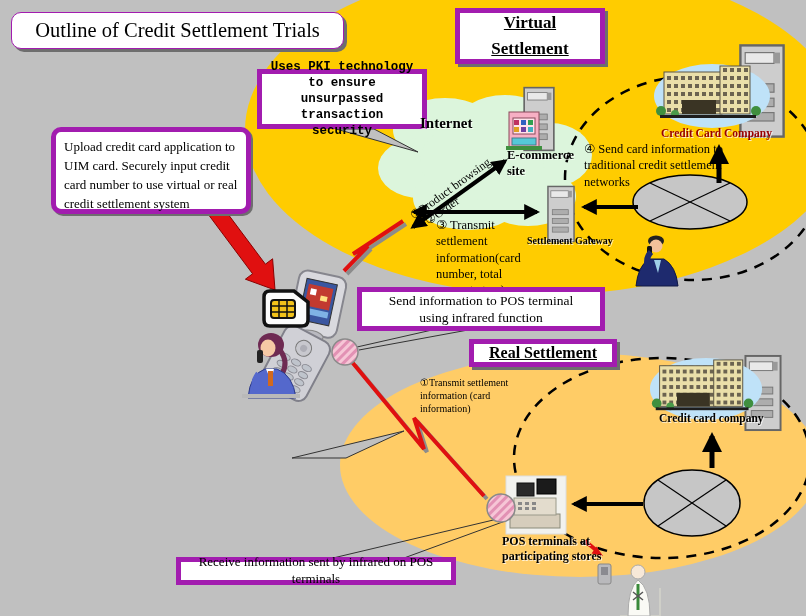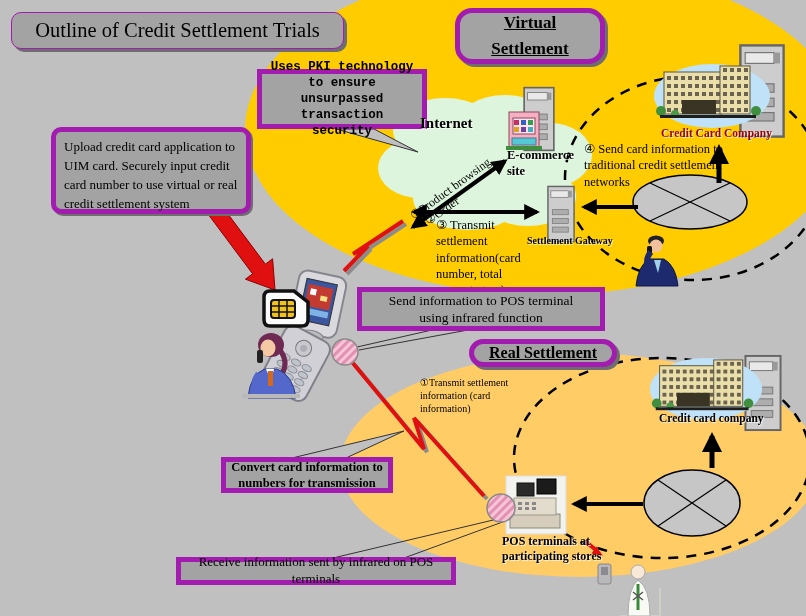--- a/index.html
+++ b/index.html
@@ -1,21 +1,21 @@
 <!DOCTYPE html>
 <html><head>
 <meta charset="utf-8">
 <style>
   html,body{margin:0;padding:0;}
   #stage{position:relative;width:806px;height:616px;background:#C0C0C0;overflow:hidden;
          font-family:"Liberation Serif","DejaVu Serif","DejaVu Sans",serif;color:#000;}
   #gfx{position:absolute;left:0;top:0;}
   .abs{position:absolute;}
-  .box{position:absolute;background:#a3a3a3;border:5px solid #a21caf;box-sizing:border-box;}
-  .shadow{box-shadow:3px 3px 0 #6e6e6e;border-radius:17px;}
+  .box{position:absolute;background:#ffffff;border:5px solid #a21caf;box-sizing:border-box;}
+  .shadow{box-shadow:3px 3px 0 #6e6e6e;}
   .ctr{display:flex;align-items:center;justify-content:center;text-align:center;}
   .heading{font-weight:bold;text-decoration:underline;}
   .lbl{font-weight:bold;text-shadow:1px 1px 0 rgba(255,255,255,.75);}
   .note{line-height:1.28;}
   .rot{transform:rotate(-36deg);transform-origin:0 0;line-height:1.05;}
 </style>
 </head>
 <body>
 
 <div id="stage">
@@ -253,23 +253,20 @@
 <div class="box ctr note" style="left:357px;top:287px;width:248px;height:44px;font-size:13.5px;padding:2px 14px;">
   <span>Send information to POS terminal using infrared function</span>
 </div>
 
 <div class="box shadow ctr" style="left:469px;top:339px;width:148px;height:28px;font-size:16px;">
   <span class="heading">Real Settlement</span>
 </div>
 
 <div class="abs note" style="left:420px;top:376px;width:100px;font-size:10px;line-height:1.3;">①Transmit settlement information (card information)</div>
 
-<div class="box ctr note" style="left:221px;top:457px;width:172px;height:36px;font-weight:bold;font-size:12.5px;padding:2px 4px;">
-  <span>Convert card information to numbers for transmission</span>
-</div>
 
 
 <div class="abs lbl" style="left:659px;top:412px;font-size:11.5px;">Credit card company</div>
 
 <div class="abs lbl" style="left:502px;top:534px;width:108px;font-size:12px;line-height:1.25;">POS terminals at participating stores</div>
 
 <div class="box ctr note" style="left:176px;top:557px;width:280px;height:28px;font-size:13px;">
   <span>Receive information sent by infrared on POS terminals</span>
 </div>
 

